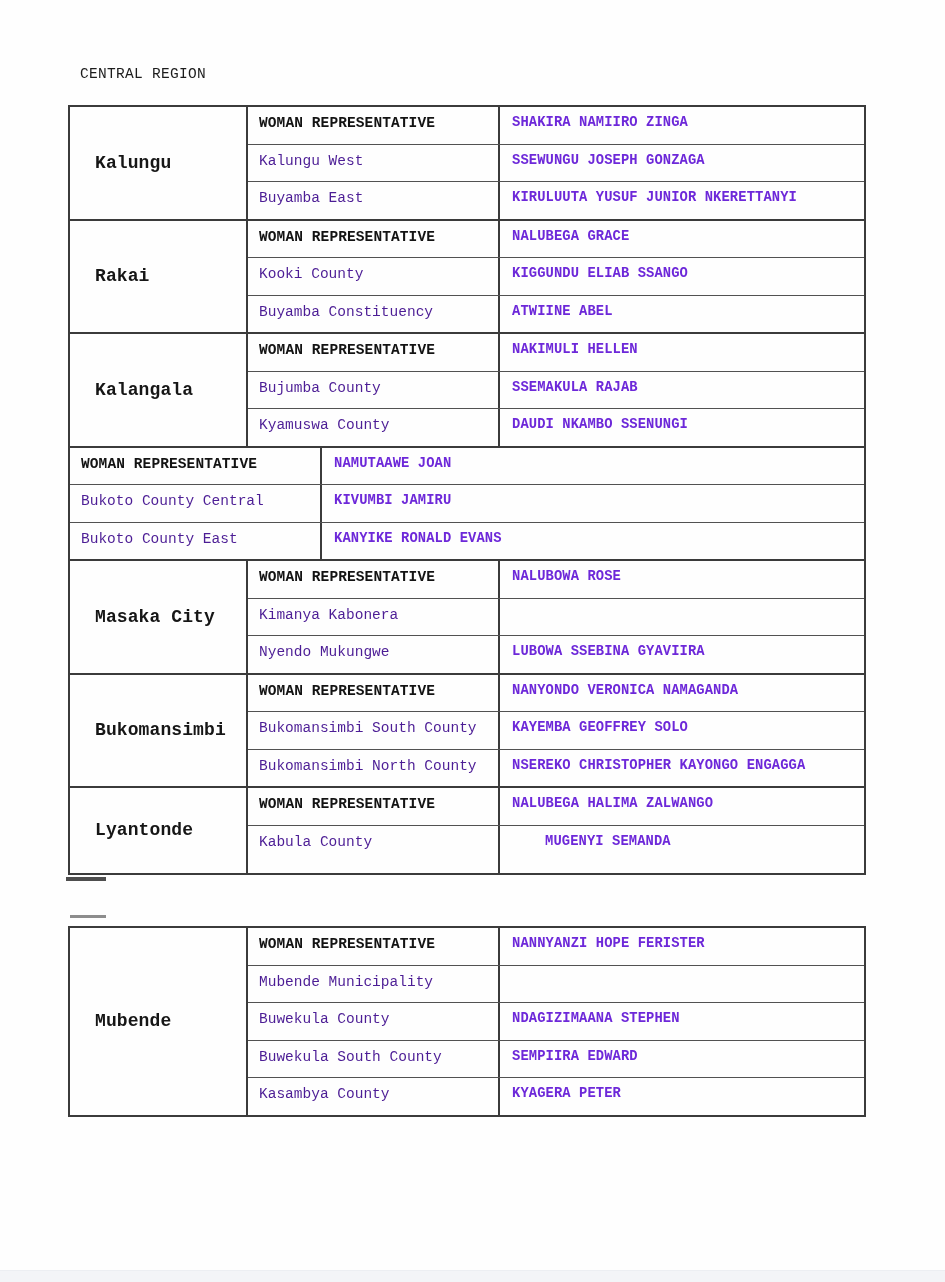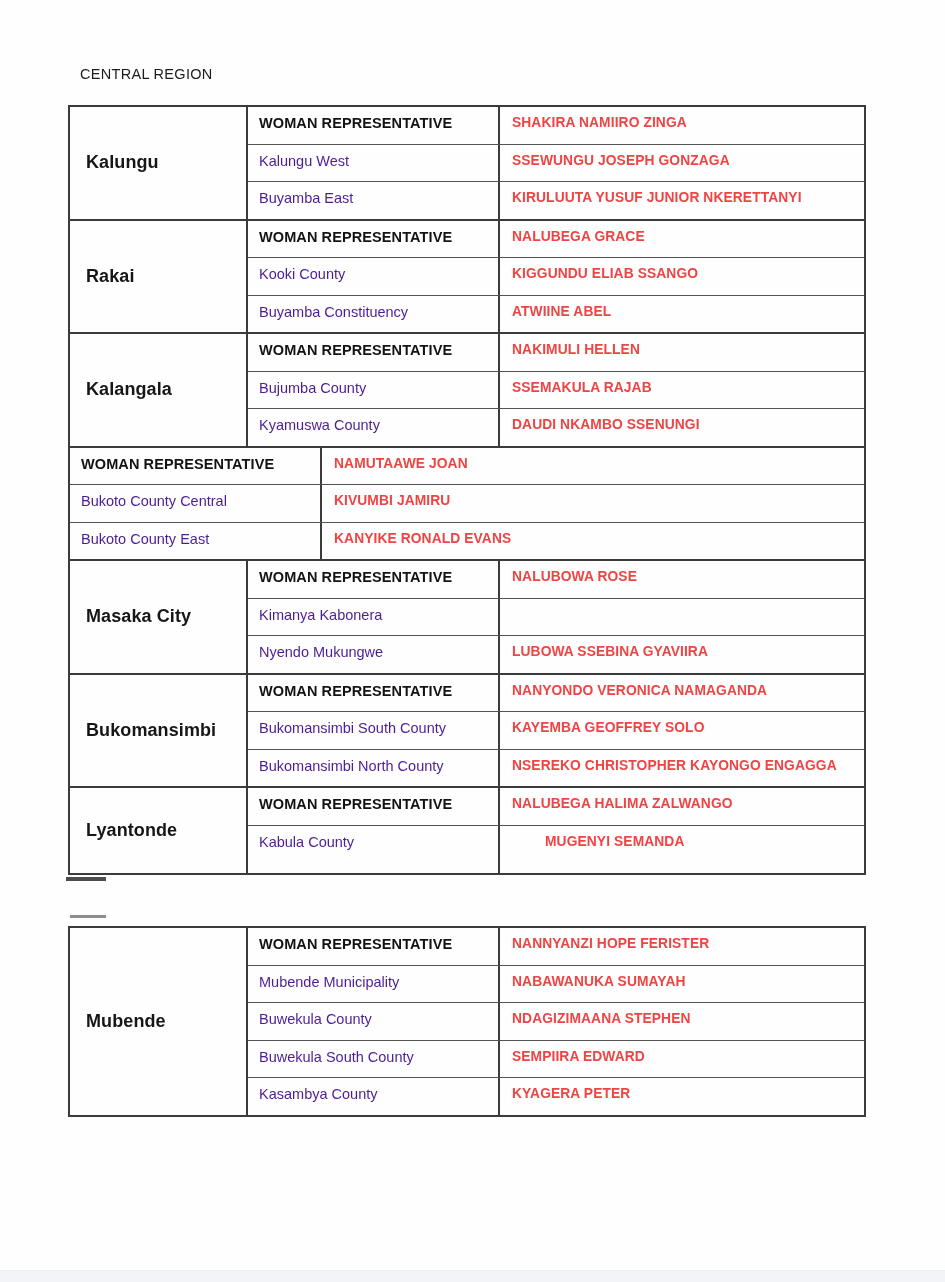--- a/index.html
+++ b/index.html
@@ -8,20 +8,21 @@
     background: #ffffff;
     font-family: "Liberation Sans", sans-serif;
     -webkit-font-smoothing: antialiased;
   }
   .page {
     position: relative;
     width: 945px;
     height: 1282px;
     background: #fefefe;
     overflow: hidden;
+    font-family: Liberation Mono, monospace;
   }
   .title {
     position: absolute;
     left: 80px;
     top: 66px;
     font-size: 14.5px;
     color: #1c1c1c;
     letter-spacing: 0.3px;
   }
   .tbl {
@@ -39,21 +40,21 @@
     border-bottom: 2px solid #3b3b3b;
   }
   .group:last-child { border-bottom: none; }
   .cell-district {
     width: 178px;
     min-width: 178px;
     box-sizing: border-box;
     border-right: 2px solid #3b3b3b;
     display: flex;
     align-items: center;
-    padding-left: 16px;
+    padding-left: 25px;
     font-size: 18px;
     font-weight: 700;
     color: #161616;
     letter-spacing: 0.1px;
   }
   .rows {
     flex: 1;
     display: flex;
     flex-direction: column;
     border-radius: 9px;
@@ -80,21 +81,21 @@
     font-weight: 700;
     font-size: 14.5px;
     color: #131313;
     letter-spacing: 0.1px;
   }
   .cell-value {
     flex: 1;
     padding: 8px 10px 4px 12px;
     font-size: 13.8px;
     font-weight: 700;
-    color: #ef4444;
+    color: #6d28d9;
     line-height: 1.2;
     letter-spacing: 0.1px;
   }
   .dash {
     position: absolute;
     background: #5a5a5a;
   }
   .dash1 { left: 66px; top: 877px; width: 40px; height: 4px; background: #4e4e4e; }
   .dash2 { left: 70px; top: 915px; width: 36px; height: 3px; background: #8d8d8d; }
   .bottom-strip {
@@ -231,21 +232,20 @@
       <section class="tbl tbl-2">
         <div class="group">
     <div class="cell-district">Mubende</div>
     <div class="rows">
             <div class="row hdr">
     <div class="cell-label">WOMAN REPRESENTATIVE</div>
     <div class="cell-value">NANNYANZI HOPE FERISTER</div>
   </div>
             <div class="row">
     <div class="cell-label">Mubende Municipality</div>
-    <div class="cell-value">NABAWANUKA SUMAYAH</div>
   </div>
             <div class="row">
     <div class="cell-label">Buwekula County</div>
     <div class="cell-value">NDAGIZIMAANA STEPHEN</div>
   </div>
             <div class="row">
     <div class="cell-label">Buwekula South County</div>
     <div class="cell-value">SEMPIIRA EDWARD</div>
   </div>
             <div class="row">

